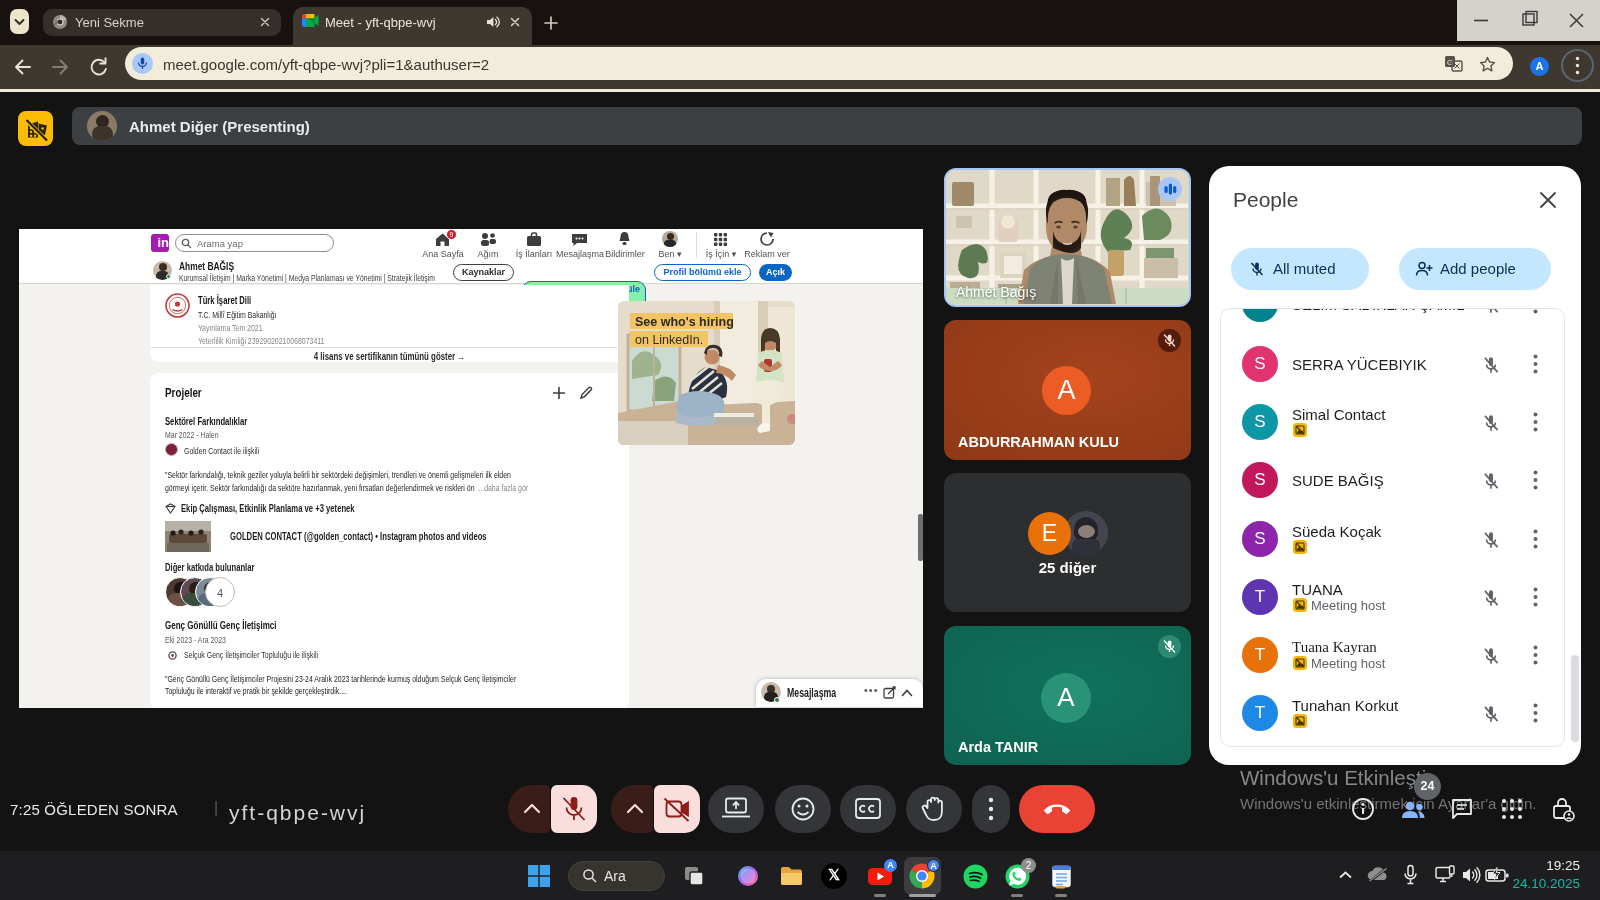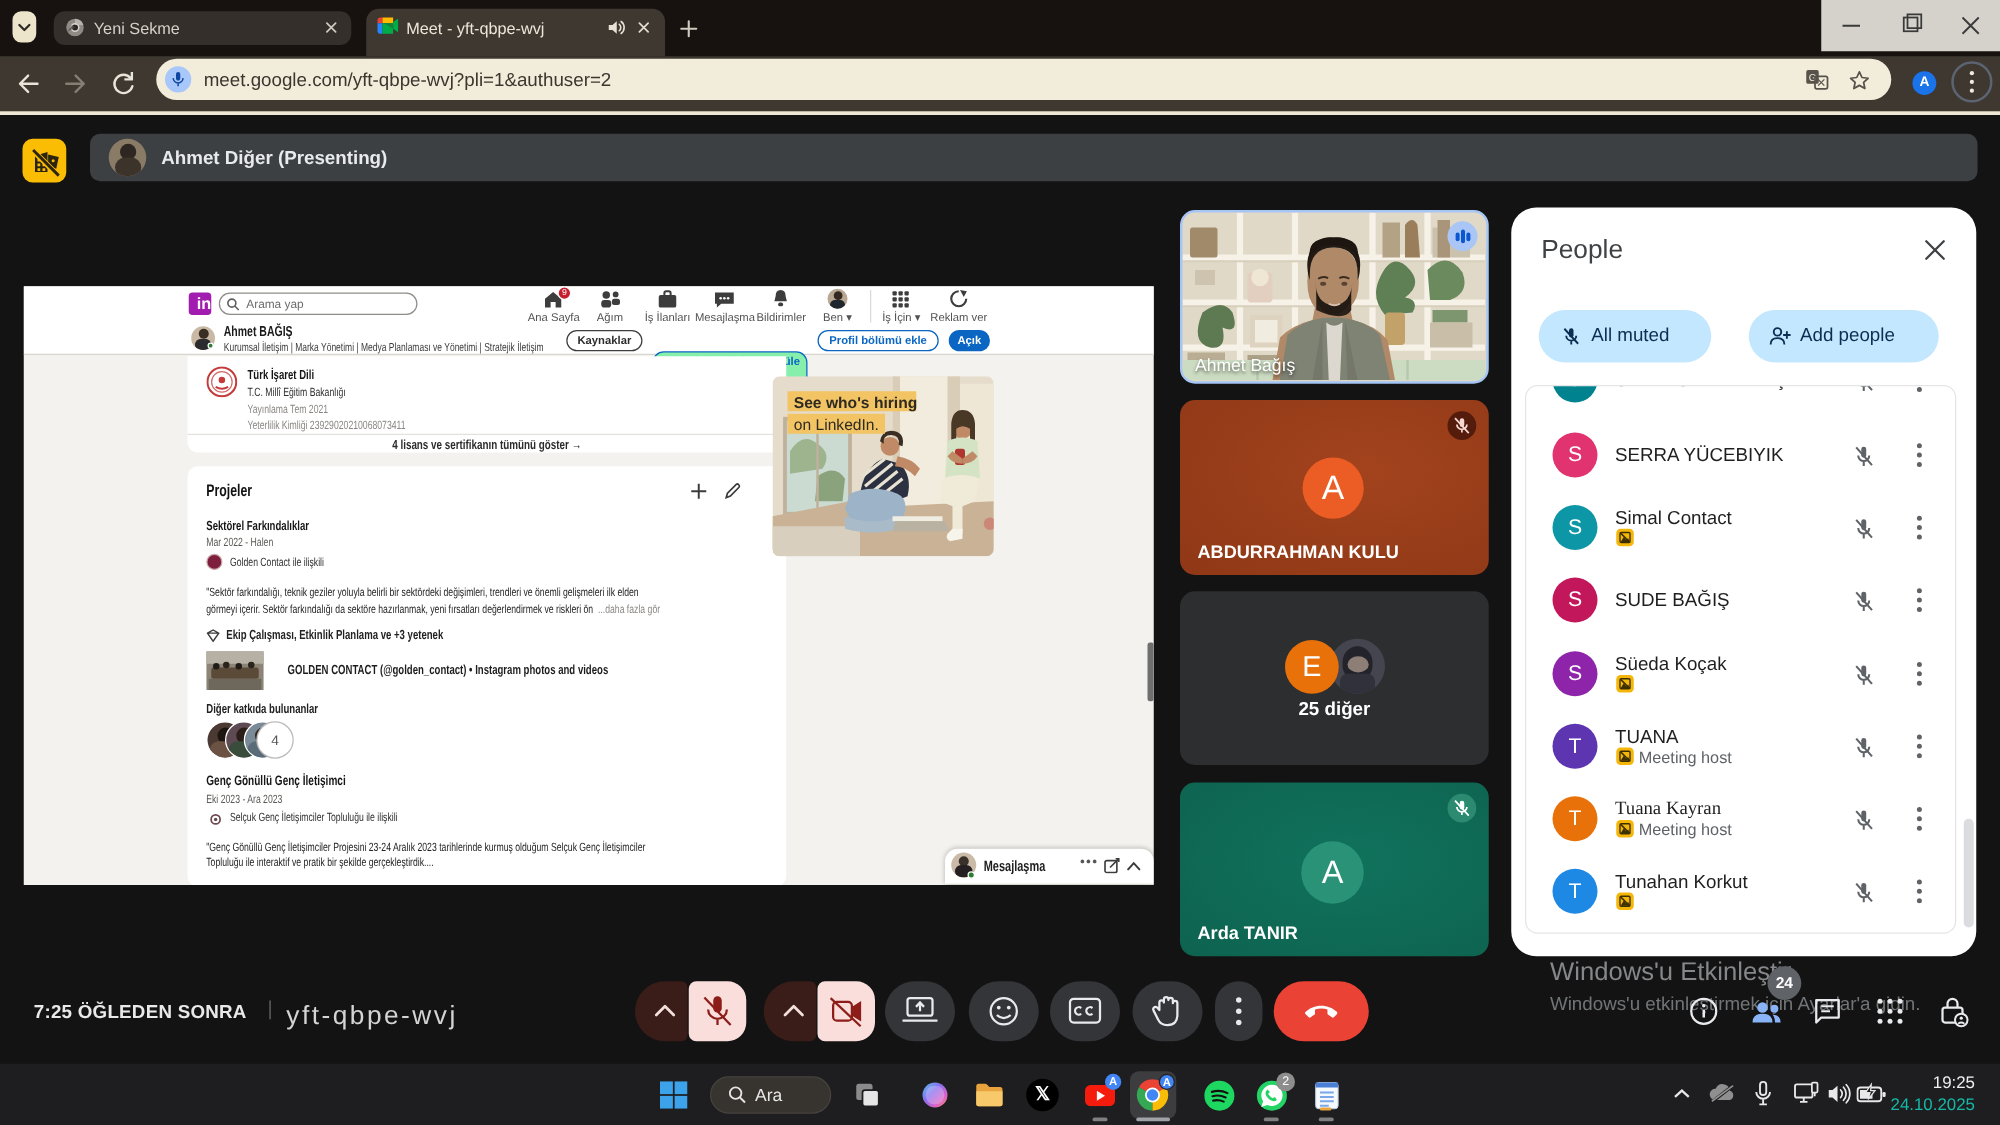--- a/index.html
+++ b/index.html
@@ -612,21 +612,21 @@
           <circle cx="2.5" cy="17.5" r="2" fill="#5f6368"></circle>
         </svg>
     </div>
 
     <div class="abs" style="left:362px;top:489px;width:8px;height:87px;background:#dadce0;border-radius:4px;"></div>
   </div>
 
   <div class="abs" style="left:1240px;top:766px;font-size:20.5px;color:#85878a;">Windows'u Etkinleştir</div>
   <div class="abs" style="left:1240px;top:795px;font-size:15px;color:#727577;">Windows'u etkinleştirmek için Ayarlar'a gidin.</div>
 
-  <div class="abs" style="left:27px;top:801px;font-size:15px;font-weight:bold;color:#e9e9e9;letter-spacing:0.2px;">7:25 ÖĞLEDEN SONRA</div>
+  <div class="abs" style="left:10px;top:801px;font-size:15px;font-weight:normal;color:#e9e9e9;letter-spacing:0.2px;">7:25 ÖĞLEDEN SONRA</div>
   <div class="abs" style="left:214px;top:799px;font-size:16px;color:#5a5a5a;">|</div>
   <div class="abs" style="left:229px;top:801px;font-size:21px;color:#d4d4d4;letter-spacing:2px;">yft-qbpe-wvj</div>
 
   <div class="abs" style="left:508px;top:785px;width:42px;height:48px;background:#3a1d19;border-radius:24px 5px 5px 24px;"></div>
   <svg class="abs" style="left:508px;top:785px;" width="42" height="48" viewBox="0 0 42 48">
     <path d="M17 27 L24 20 L31 27" fill="none" stroke="#f2dedb" stroke-width="2.2" stroke-linecap="round" stroke-linejoin="round"></path>
   </svg>
   <div class="abs" style="left:551px;top:785px;width:46px;height:48px;background:#f9dedc;border-radius:6px 15px 15px 6px;"></div>
   <svg class="abs" style="left:551px;top:785px;" width="46" height="48" viewBox="0 0 46 48">
     <g stroke="#8c1d18" stroke-width="1.8" fill="#8c1d18">

